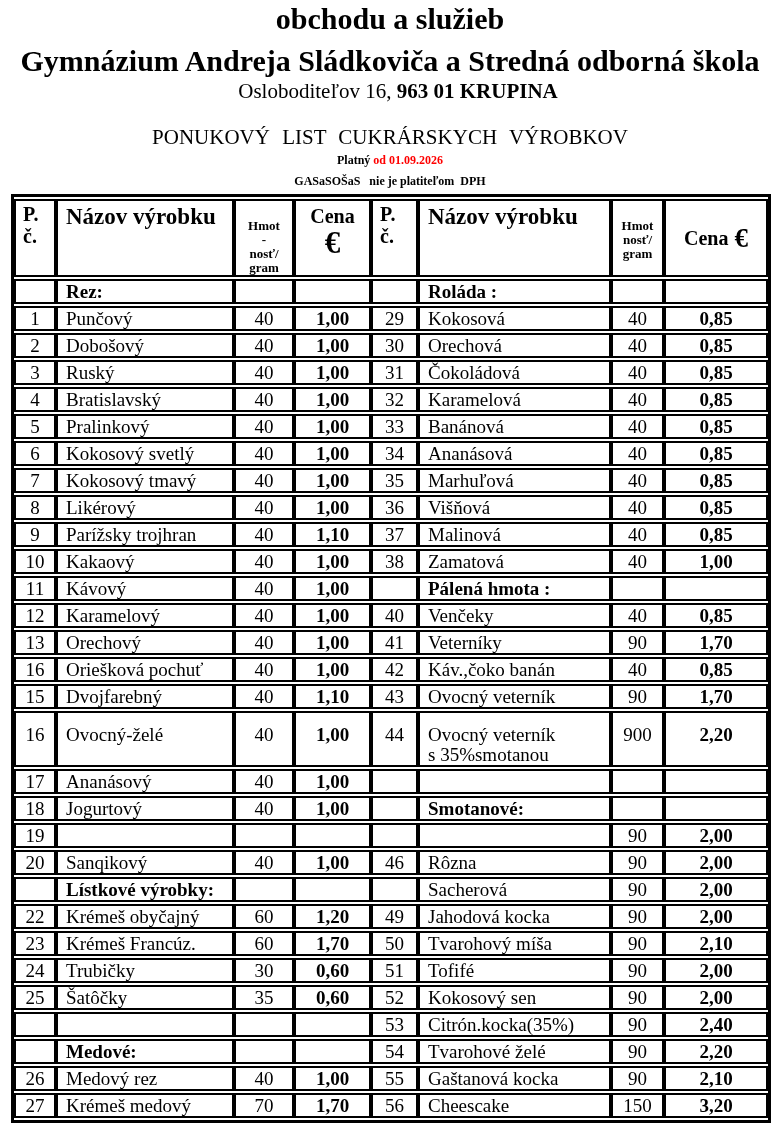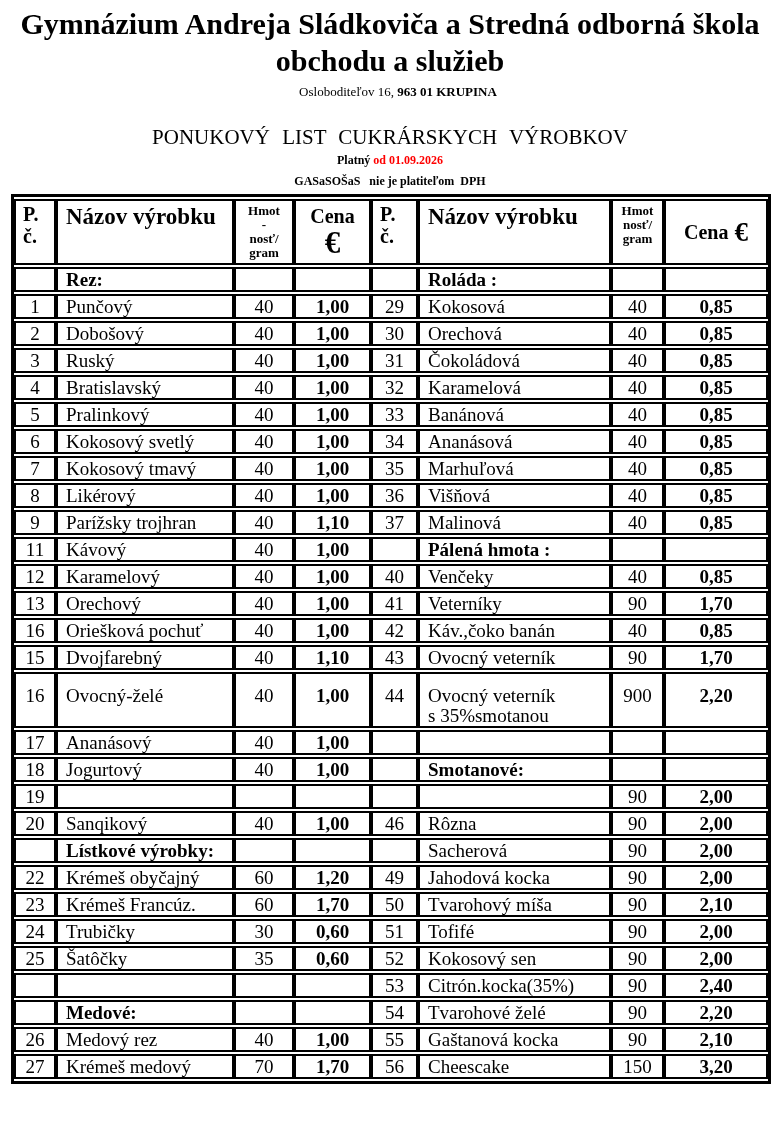--- a/index.html
+++ b/index.html
@@ -15,21 +15,21 @@
   
   .doc-header { text-align: center; }
   .title-line {
     font-weight: bold;
     font-size: 30px;
     line-height: 37px;
     white-space: nowrap;
   }
   .title-line.first { padding-top: 5px; }
   .address {
-    font-size: 13px;
+    font-size: 21px;
     line-height: 21px;
     margin-top: 2px;
     margin-left: 16px;
   }
   .address .addr-bold { font-weight: bold; }
   .list-title {
     font-size: 21px;
     font-weight: normal;
     word-spacing: 7px;
     margin-top: 23px;
@@ -80,21 +80,21 @@
   }
   th.h-name {
     text-align: left;
     padding: 3px 0 0 8px;
     font-size: 23px;
   }
   th.h-weight {
     text-align: center;
     font-size: 13px;
     line-height: 14px;
-    padding-top: 3px;
+    padding-top: 18px;
     white-space: pre-line;
   }
   th.h-price { text-align: center; }
   th.h-price .cena-word { font-size: 20px; line-height: 24px; display: block; padding-top: 3px; }
   th.h-price .euro-big  { font-size: 31px; line-height: 30px; display: block; }
   th.h-price-right { text-align: center; vertical-align: middle; }
   th.h-price-right .cena-word-r { font-size: 20px; vertical-align: middle; }
   th.h-price-right .euro-big-r  { font-size: 27px; vertical-align: middle; margin-left: 2px; }
 
   tbody td {
@@ -110,22 +110,22 @@
   td.c-price  { text-align: center; font-weight: bold; }
   td.section  { font-weight: bold; }
   tr.tall td  { height: 52px; vertical-align: top; padding-top: 12px; }
 </style>
 </head>
 <body>
 
 <div class="page">
 
   <div class="doc-header">
+    <div class="title-line">obchodu a služieb</div>
     <div class="title-line first">Gymnázium Andreja Sládkoviča a Stredná odborná škola</div>
-    <div class="title-line">obchodu a služieb</div>
     <div class="address"><span>Osloboditeľov 16, </span><span class="addr-bold">963 01 KRUPINA</span></div>
     <div class="list-title">PONUKOVÝ LIST CUKRÁRSKYCH VÝROBKOV</div>
     <div class="validity"><span>Platný </span><span class="red-date" style="color: rgb(255, 0, 0);">od 01.09.2026</span></div>
     <div class="vat-note">GASaSOŠaS   nie je platiteľom  DPH</div>
   </div>
 
   <table class="price-table">
     <colgroup>
       <col style="width:42px">
         <col style="width:178px">
@@ -256,20 +256,30 @@
           <td class="c-num">9</td>
           <td class="c-name">Parížsky trojhran</td>
           <td class="c-weight">40</td>
           <td class="c-price">1,10</td>
           <td class="c-num">37</td>
           <td class="c-name">Malinová</td>
           <td class="c-weight">40</td>
           <td class="c-price">0,85</td>
         </tr>
         <tr>
+          <td class="c-num">10</td>
+          <td class="c-name">Kakaový</td>
+          <td class="c-weight">40</td>
+          <td class="c-price">1,00</td>
+          <td class="c-num">38</td>
+          <td class="c-name">Zamatová</td>
+          <td class="c-weight">40</td>
+          <td class="c-price">1,00</td>
+        </tr>
+        <tr>
           <td class="c-num">11</td>
           <td class="c-name">Kávový</td>
           <td class="c-weight">40</td>
           <td class="c-price">1,00</td>
           <td class="c-num"></td>
           <td class="c-name section">Pálená hmota :</td>
           <td class="c-weight"></td>
           <td class="c-price"></td>
         </tr>
         <tr>

